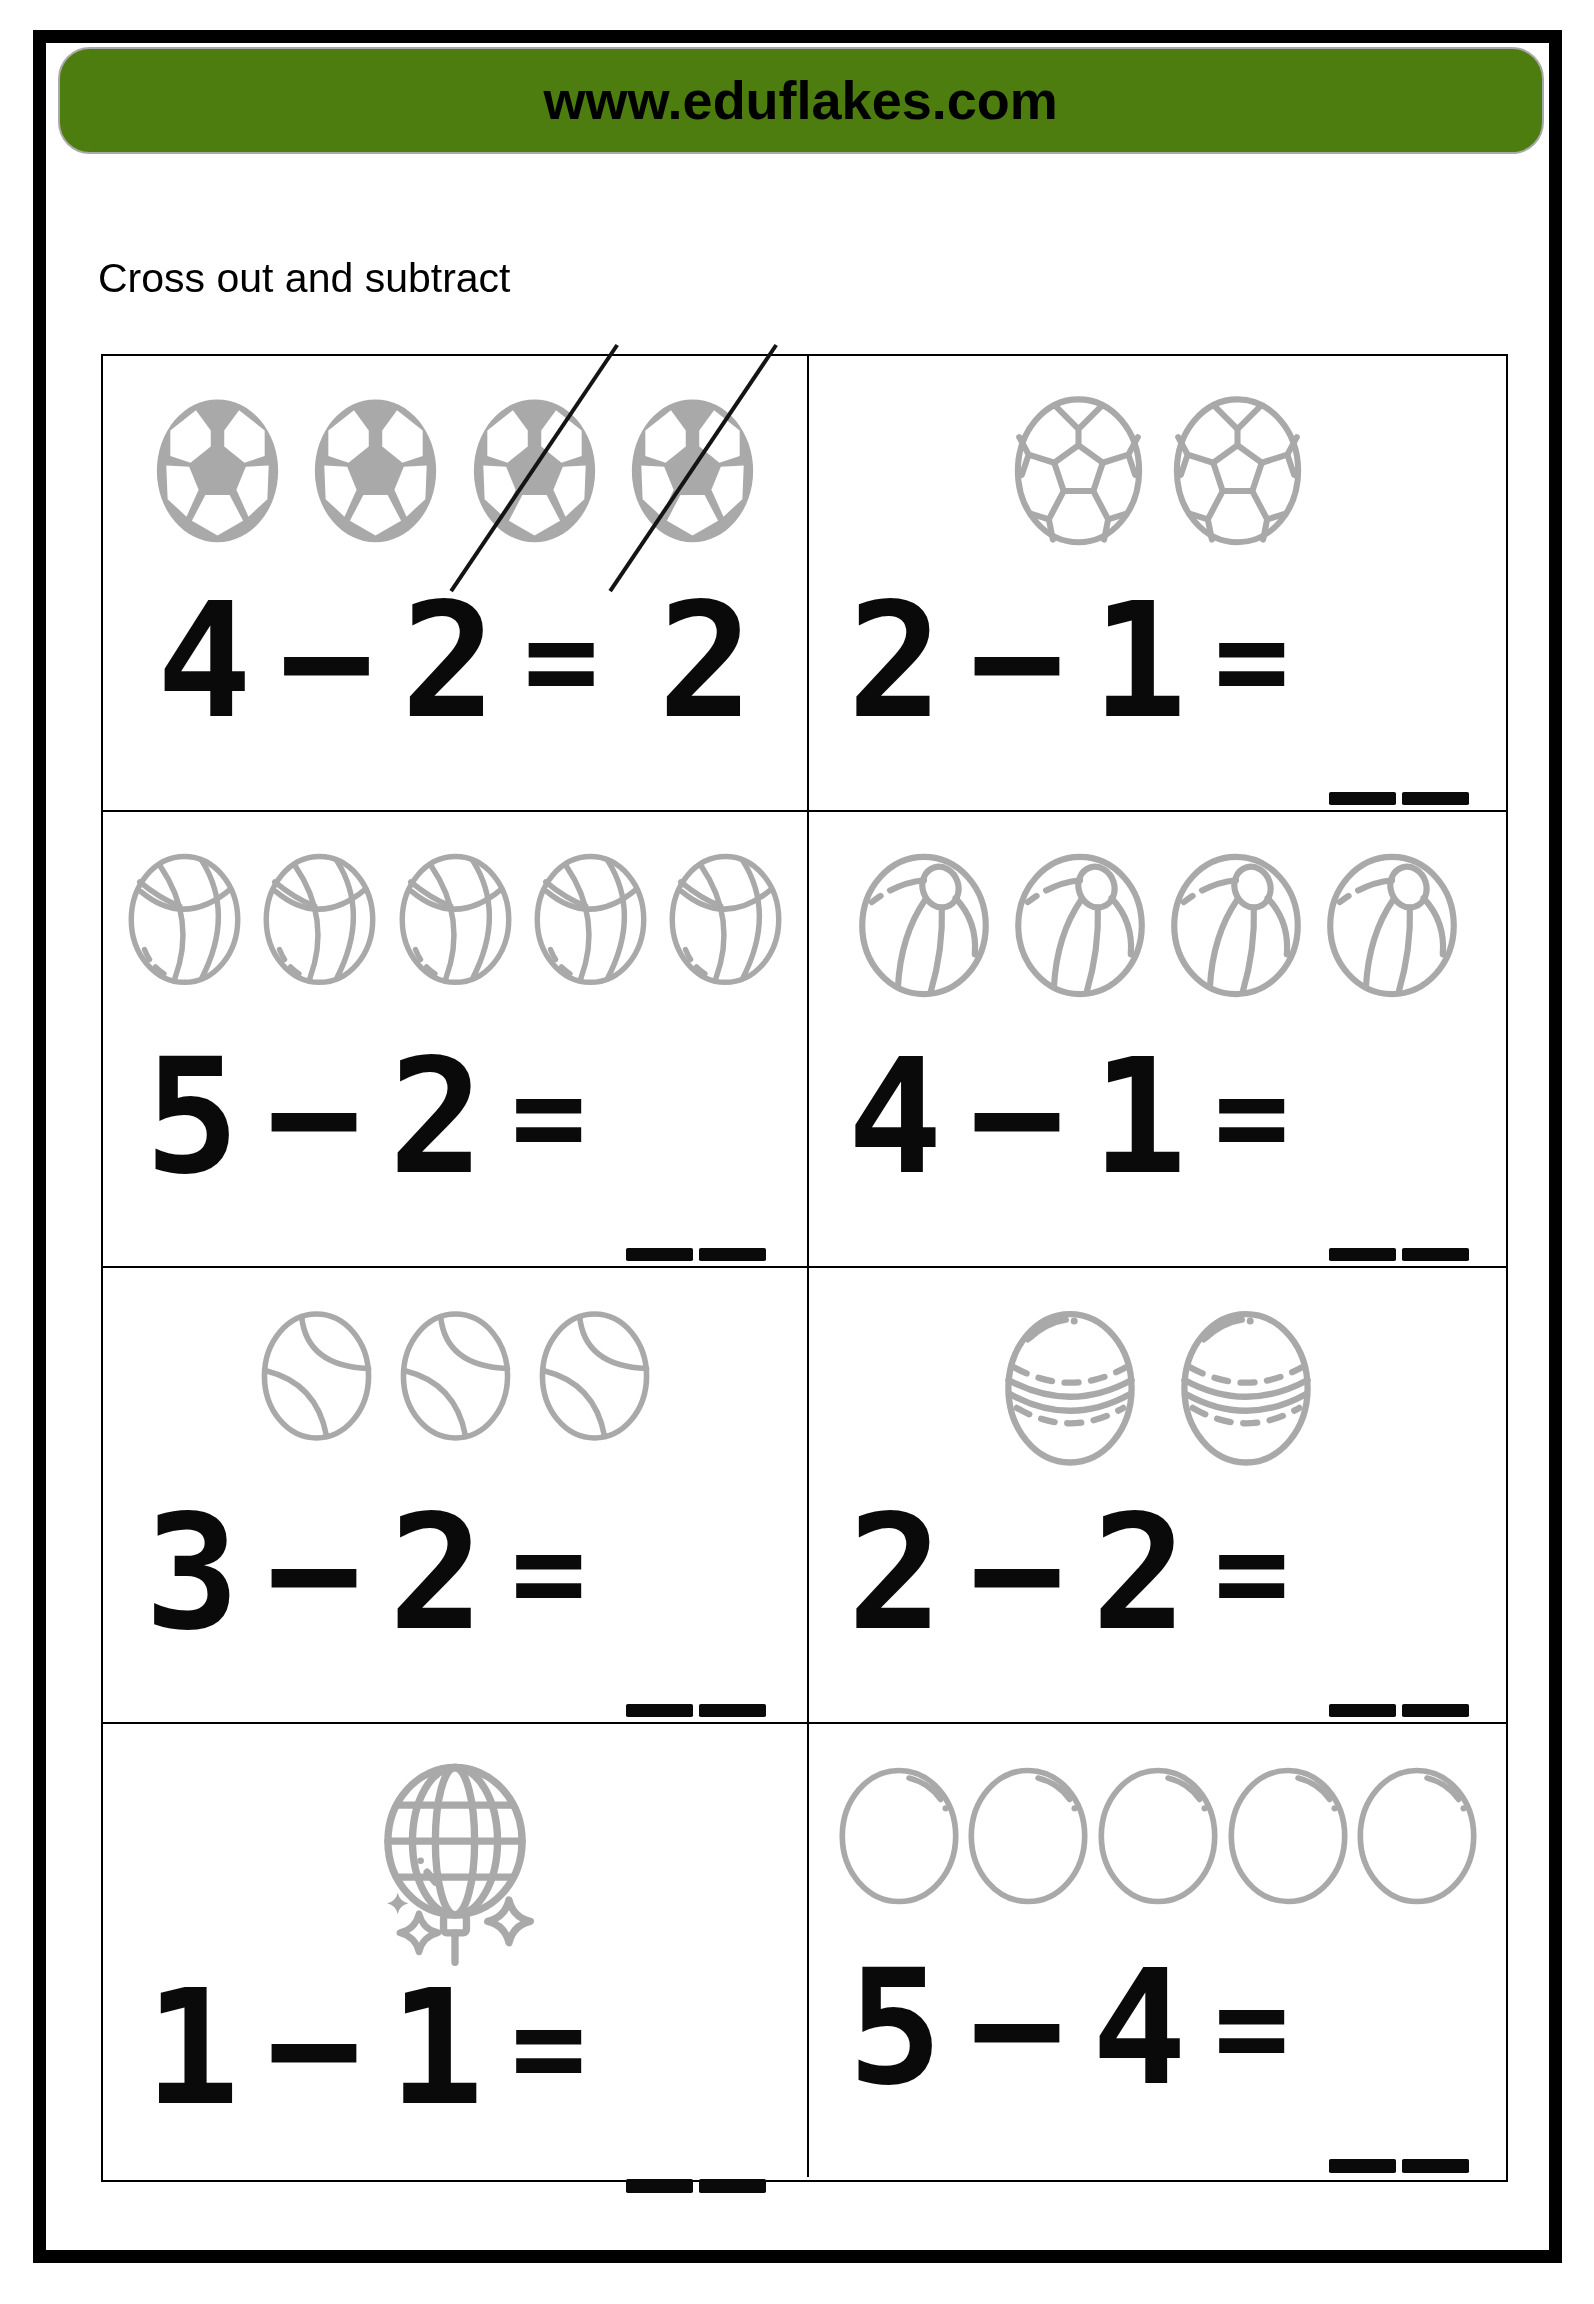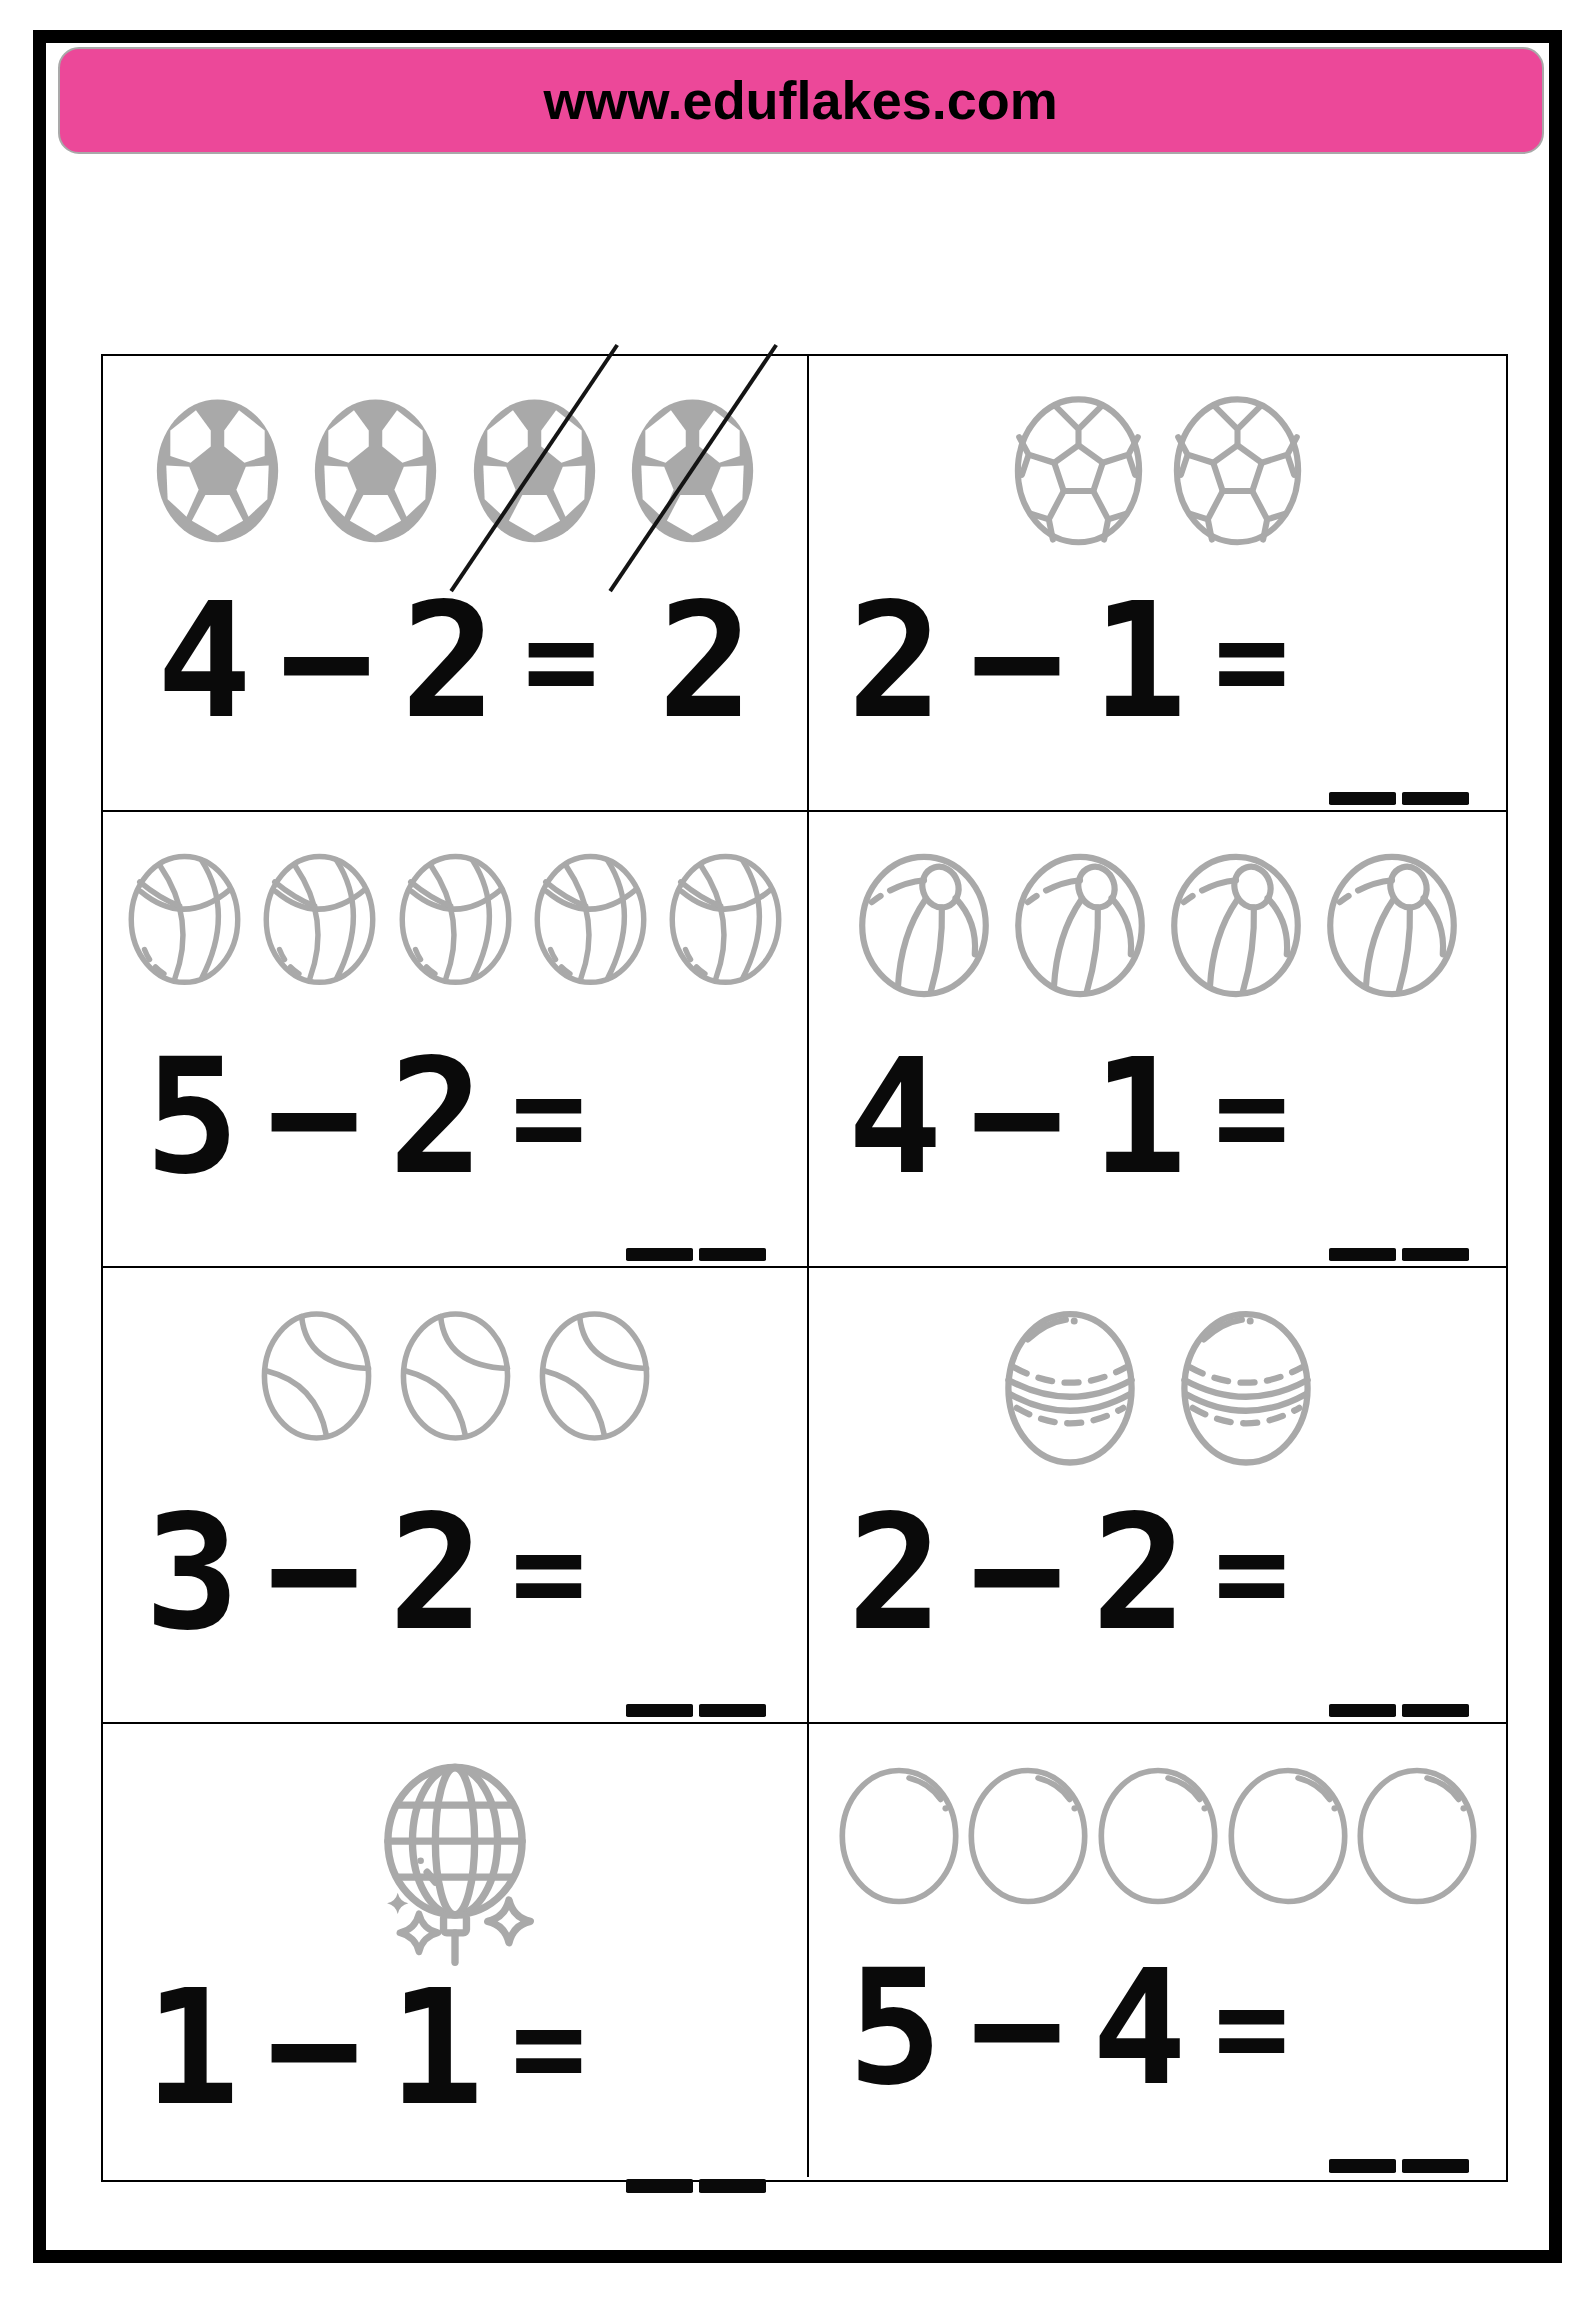--- a/index.html
+++ b/index.html
@@ -6,21 +6,21 @@
   body{
     width:1595px;height:2304px;background:#ffffff;position:relative;
     font-family:"Liberation Sans",sans-serif;overflow:hidden;
   }
   .frame{
     position:absolute;left:33px;top:30px;width:1503px;height:2207px;
     border:13.5px solid #000;background:#fff;
   }
   .header-box{
     position:absolute;left:11.7px;top:3.6px;width:1482px;height:103px;
-    background:#ec4899;border:2.7px solid #a9a9a9;border-radius:21px;
+    background:#4d7c0f;border:2.7px solid #a9a9a9;border-radius:32px;
     display:flex;align-items:center;justify-content:center;
   }
   .header-box span{
     font-size:54px;font-weight:bold;color:#000;letter-spacing:0px;
   }
   .instruction{
     position:absolute;left:52px;top:212px;font-size:41px;color:#000;
   }
   .grid{
     position:absolute;left:55px;top:311px;width:1403px;height:1824px;
@@ -58,20 +58,21 @@
   }
   .blank i{width:67px;height:13.5px;background:#0a0a0a;border-radius:1.8px;display:block;}
 </style>
 </head>
 <body>
 
 <div class="frame">
   <div class="header-box">
     <span>www.eduflakes.com</span>
   </div>
+  <div class="instruction">Cross out and subtract</div>
   <div class="grid" id="grid">
       <div class="cell col0 rowline">
         <div class="balls" style="gap: 23.4px;">
           <span class="ball" style="width: 135px; height: 155px;">
             <svg width="135" height="155" viewBox="0 0 100 115" xmlns="http://www.w3.org/2000/svg" fill="none" stroke="#a9a9a9" stroke-width="4.5" stroke-linecap="round" stroke-linejoin="round">
               <ellipse cx="50" cy="57" rx="45" ry="53" fill="#a9a9a9" stroke="none"></ellipse>
               <polygon fill="#fff" stroke="none" points="45,27 45,39 30,51 15,46 15,27 34,12"></polygon>
               <polygon fill="#fff" stroke="none" points="55,27 55,39 70,51 85,46 85,27 66,12"></polygon>
               <polygon fill="#fff" stroke="none" points="29,54 36,71 27,91 13,78 12,53"></polygon>
               <polygon fill="#fff" stroke="none" points="71,54 64,71 73,91 87,78 88,53"></polygon>

